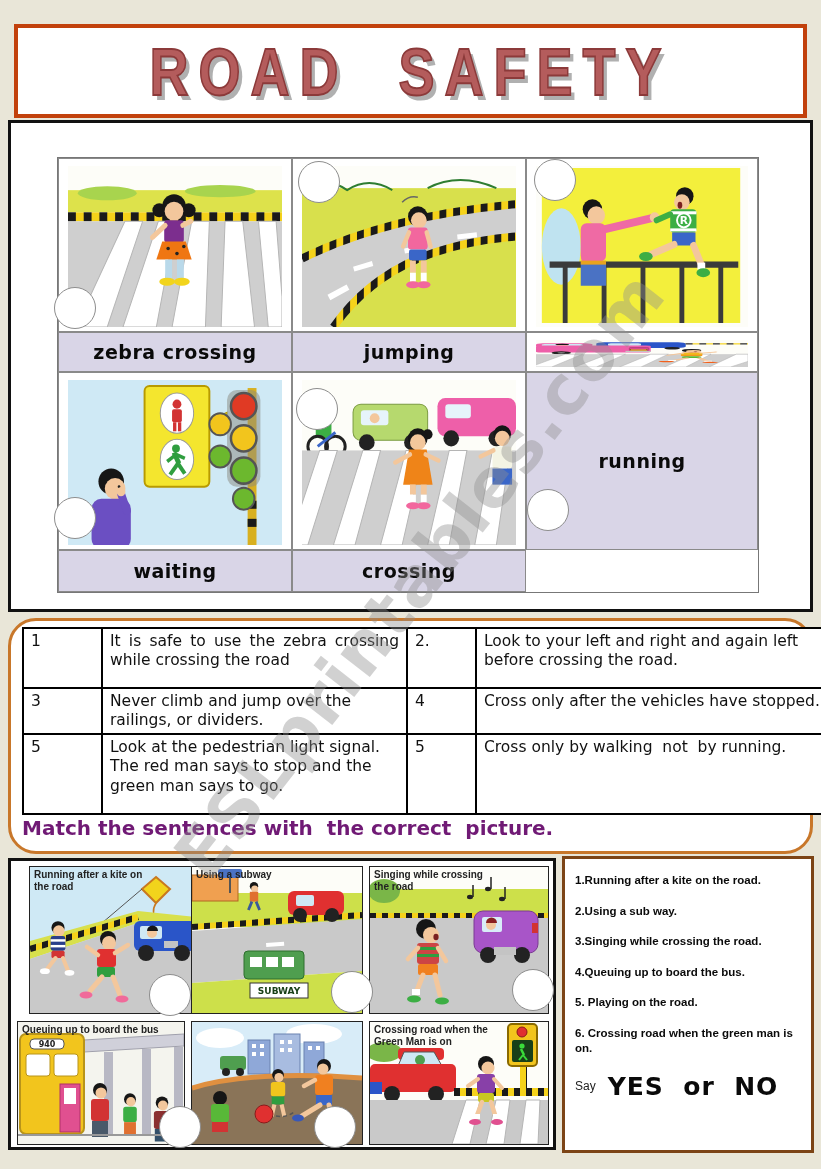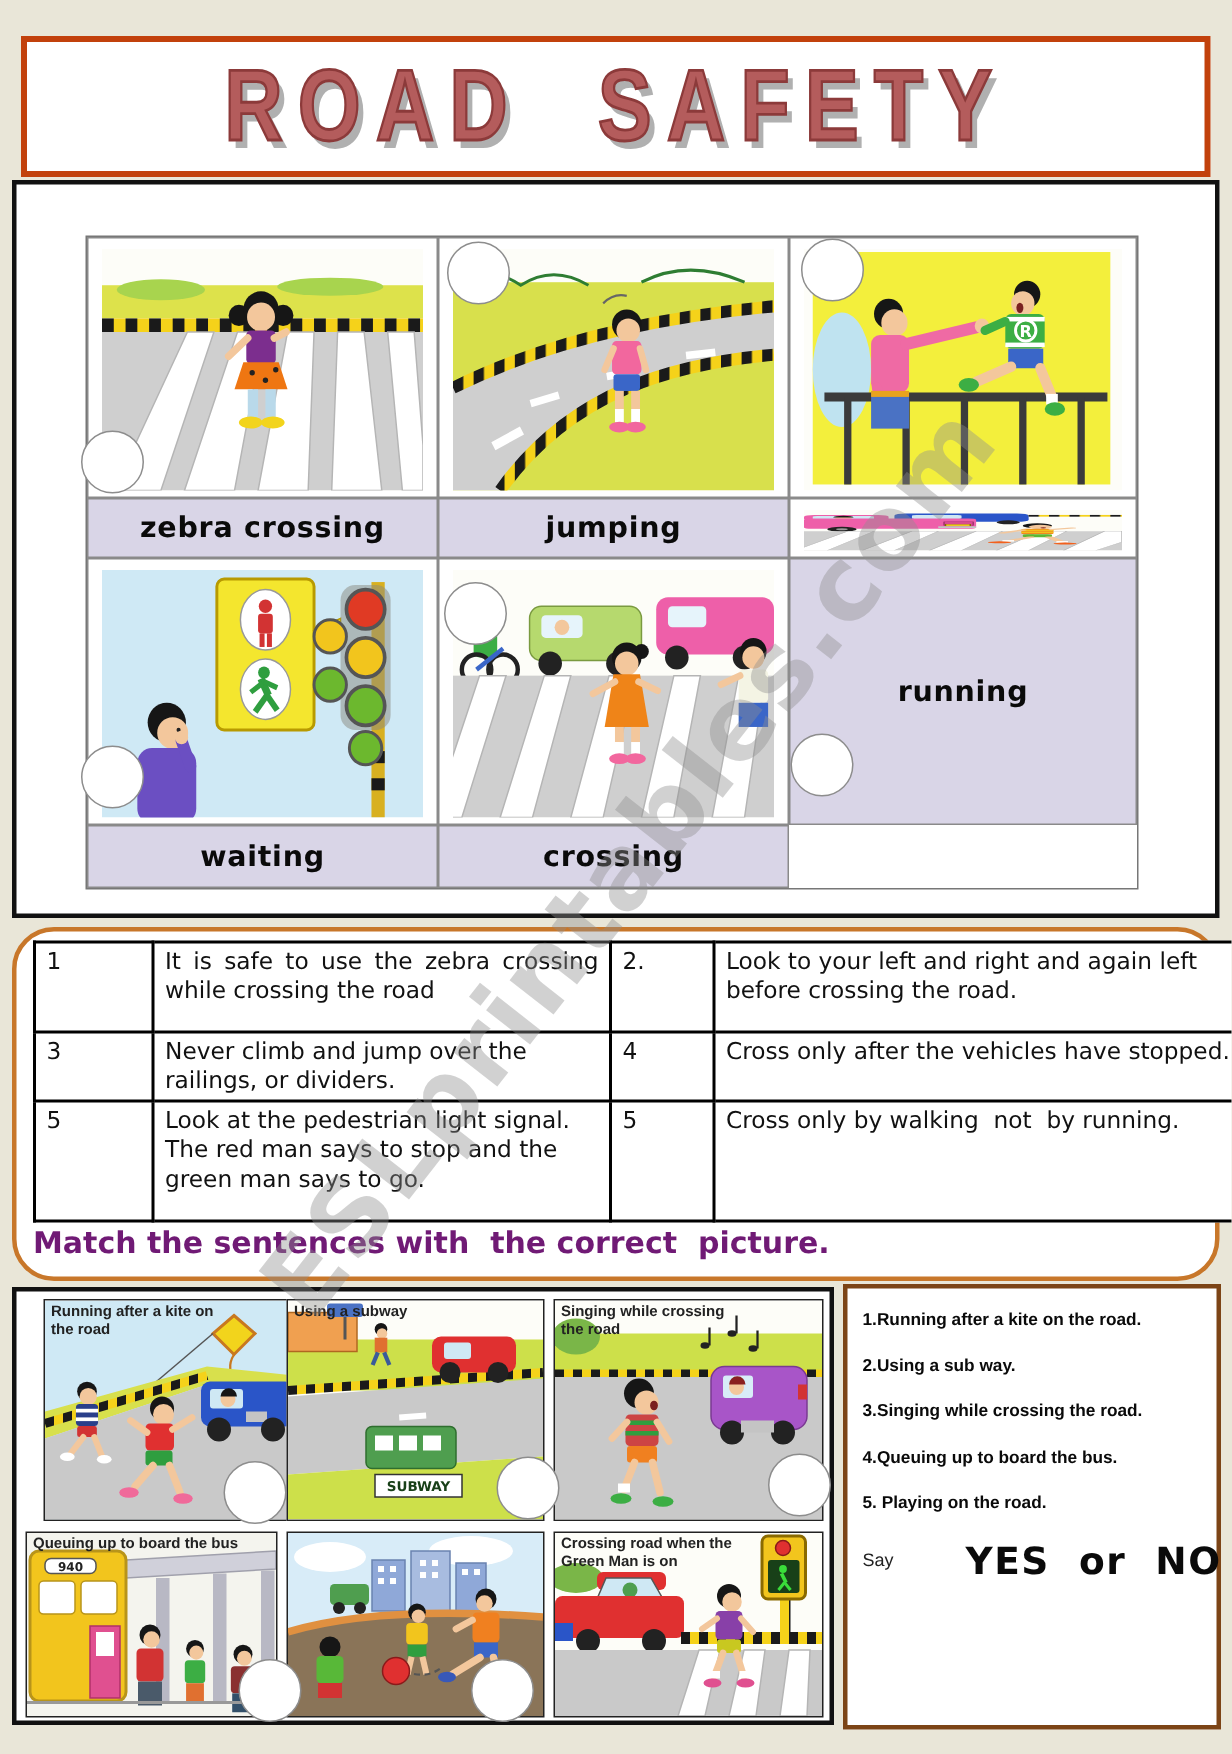--- a/index.html
+++ b/index.html
@@ -54,21 +54,21 @@
   #mpic3{left:358px;top:5px;width:178px;height:146px;}
   #mpic4{left:6px;top:160px;width:166px;height:122px;}
   #mpic5{left:180px;top:160px;width:170px;height:122px;}
   #mpic6{left:358px;top:160px;width:178px;height:122px;}
 
   .sidebar-box{position:absolute;left:562px;top:856px;width:252px;height:297px;
     background:#fff;border:3px solid #7c4416;box-sizing:border-box;padding:14px 8px 0 10px;}
   .side-item{font:700 11.5px/1.35 "Liberation Sans",sans-serif;color:#0a0a0a;margin-bottom:15px;}
   .say-row{display:flex;align-items:center;margin-top:10px;}
   .say-label{font:12px "Liberation Sans",sans-serif;color:#222;margin-right:12px;text-align:right;}
-  .say-options{font:700 25px "DejaVu Sans",sans-serif;color:#0a0a0a;white-space:pre;letter-spacing:1px;margin-left:36px;}
+  .say-options{font:700 25px "DejaVu Sans",sans-serif;color:#0a0a0a;white-space:pre;letter-spacing:1px;}
 
   
   .watermark{position:absolute;left:-10px;top:535px;width:860px;text-align:center;
     font:700 68px "DejaVu Sans",sans-serif;color:#8f8f8f;opacity:.40;letter-spacing:2px;
     transform:rotate(-52deg);z-index:60;pointer-events:none;}
   .hole{position:absolute;width:42px;height:42px;border-radius:50%;background:#fff;
     border:1px solid #8d8d8d;box-sizing:border-box;z-index:30;}
 </style>
 </head>
 <body>
@@ -651,20 +651,21 @@
     </svg>
   </div>
 </div>
 
 <div class="sidebar-box">
   <div class="side-item">1.Running after a kite on the road.</div>
   <div class="side-item">2.Using a sub way.</div>
   <div class="side-item">3.Singing while crossing the road.</div>
   <div class="side-item">4.Queuing up to board the bus.</div>
   <div class="side-item">5. Playing on the road.</div>
+  <div class="side-item">6. Crossing road when the green man is on.</div>
   <div class="say-row">
     <span class="say-label">Say</span>
     <span class="say-options">YES  or  NO</span>
   </div>
 </div>
 
 <div class="watermark">ESLprintables.com</div>
 
 <div class="hole" style="left:298px;top:161px;"></div>
 <div class="hole" style="left:534px;top:159px;"></div>

